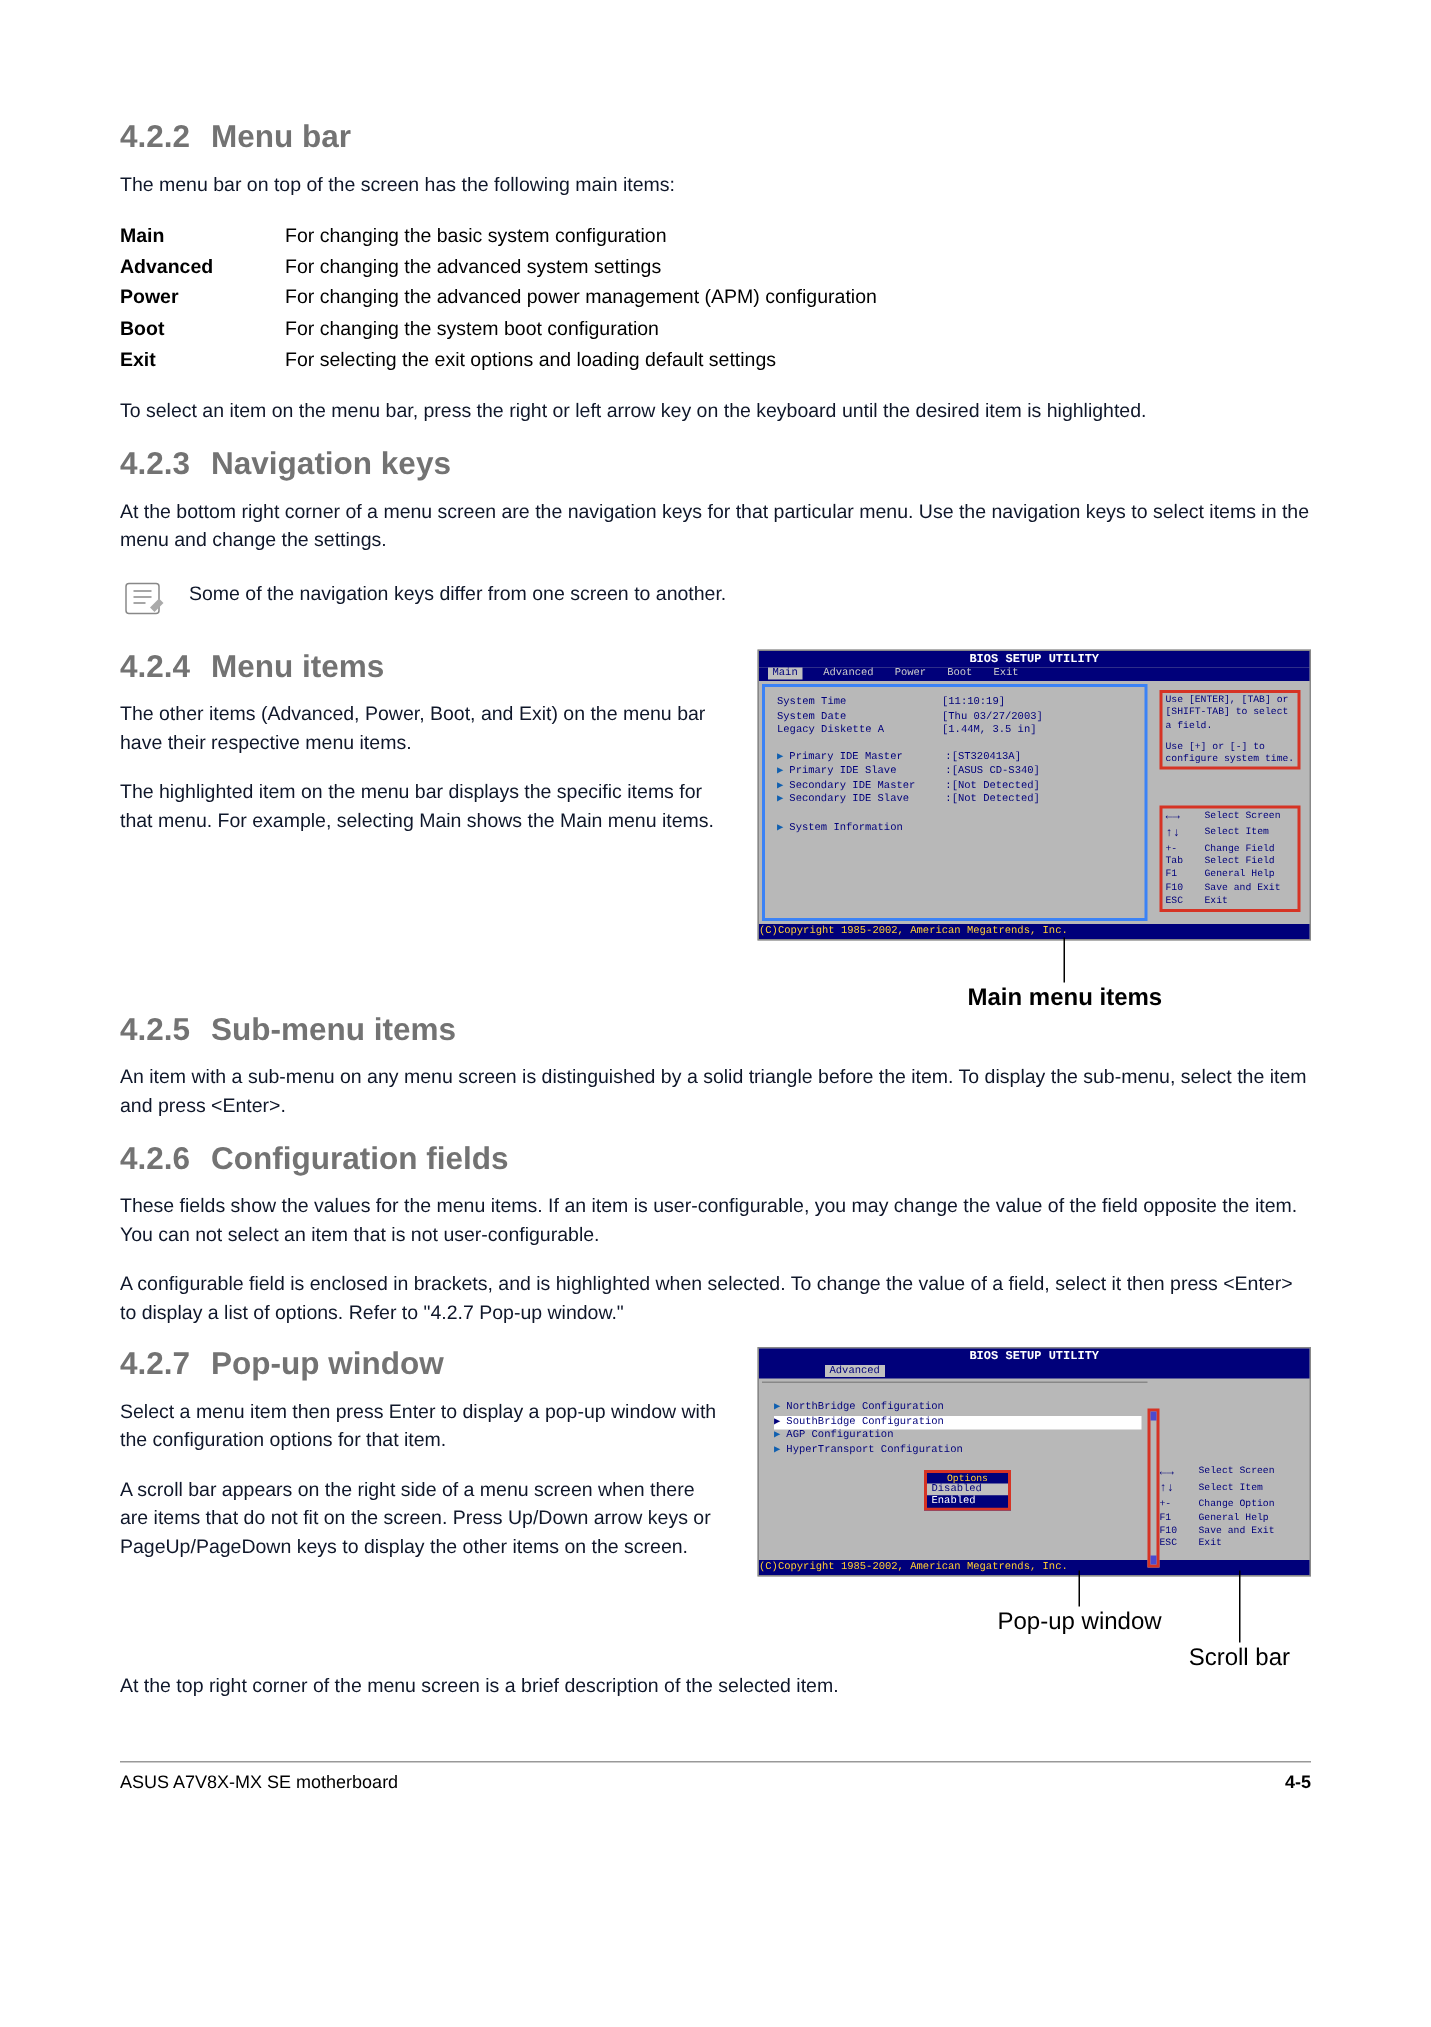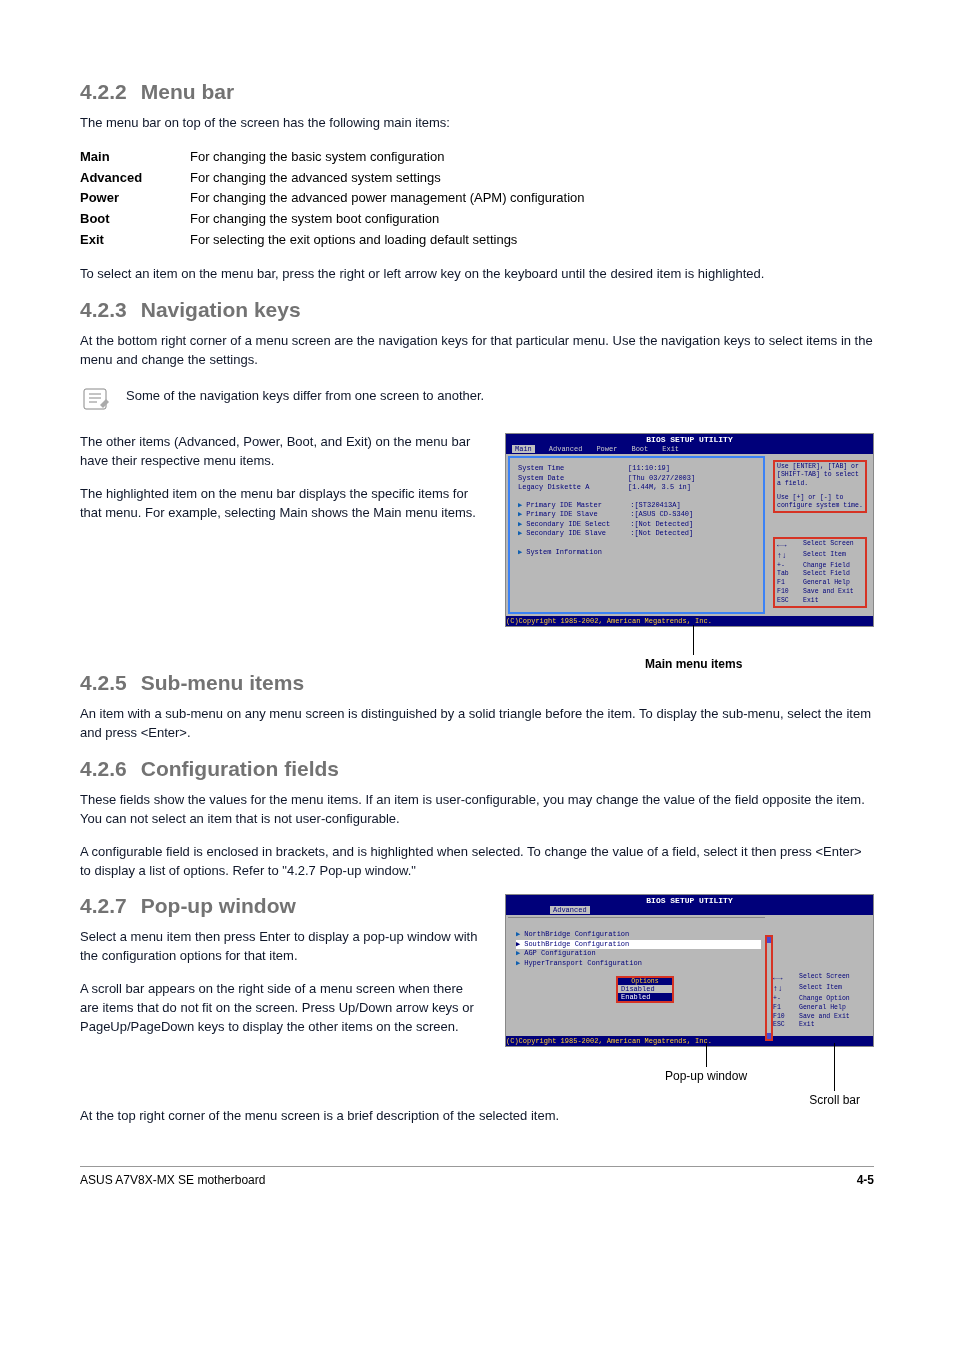--- a/index.html
+++ b/index.html
@@ -125,21 +125,21 @@
     position: relative;
     margin-top: -2px;
   }
   .leader .vline {
     width: 1px;
     height: 30px;
     background: #000;
   }
   .leader .lbl {
     font-family: Arial, Helvetica, sans-serif;
-    font-size: 12px;
+    font-size: 16px;
     margin-top: 2px;
   }
   .dual-leader {
     display: flex;
     justify-content: space-between;
     align-items: flex-start;
   }
   .dual-leader .leader:first-child { margin-left: 140px; }
   .dual-leader .leader:last-child { margin-right: 46px; }
   .bios2-leaders { display:flex; justify-content: space-between; margin-top: -2px;}
@@ -254,20 +254,23 @@
         <line x1="9" y1="11" x2="21" y2="11" stroke="#888"></line>
         <line x1="9" y1="15" x2="21" y2="15" stroke="#888"></line>
         <line x1="9" y1="19" x2="17" y2="19" stroke="#888"></line>
         <path d="M20 22 L26 16 L29 19 L23 25 Z" fill="#aaa"></path>
       </svg>
     <p class="body-text" style="margin:4px 0 0 0">Some of the navigation keys differ from one screen to another.</p>
   </div>
 
   <div class="twocol">
     <div class="txt">
+      <div class="section-title">
+        <span class="section-num">4.2.4</span><span>Menu items</span>
+      </div>
       <p class="body-text">The other items (Advanced, Power, Boot, and Exit) on the menu bar have their respective menu items.</p>
       <p class="body-text">The highlighted item on the menu bar displays the specific items for that menu. For example, selecting Main shows the Main menu items.</p>
     </div>
     <div class="fig">
       <div class="bios">
         <div class="bios-titlebar">BIOS SETUP UTILITY</div>
         <div class="bios-menubar">
           <span class="sel">Main</span>
           <span>Advanced</span>
           <span>Power</span>
@@ -294,21 +297,21 @@
                   <span class="bios-label" style="width:104px">Primary IDE Master</span>
                   <span class="bios-val">:[ST320413A]</span>
                 </div>
               <div class="bios-row">
                   <span class="bios-arrow">▶</span>
                   <span class="bios-label" style="width:104px">Primary IDE Slave</span>
                   <span class="bios-val">:[ASUS CD-S340]</span>
                 </div>
               <div class="bios-row">
                   <span class="bios-arrow">▶</span>
-                  <span class="bios-label" style="width:104px">Secondary IDE Select</span>
+                  <span class="bios-label" style="width:104px">Secondary IDE Master</span>
                   <span class="bios-val">:[Not Detected]</span>
                 </div>
               <div class="bios-row">
                   <span class="bios-arrow">▶</span>
                   <span class="bios-label" style="width:104px">Secondary IDE Slave</span>
                   <span class="bios-val">:[Not Detected]</span>
                 </div>
             </div>
             <div class="bios-row bios-sysinfo">
                 <span class="bios-arrow">▶</span>

